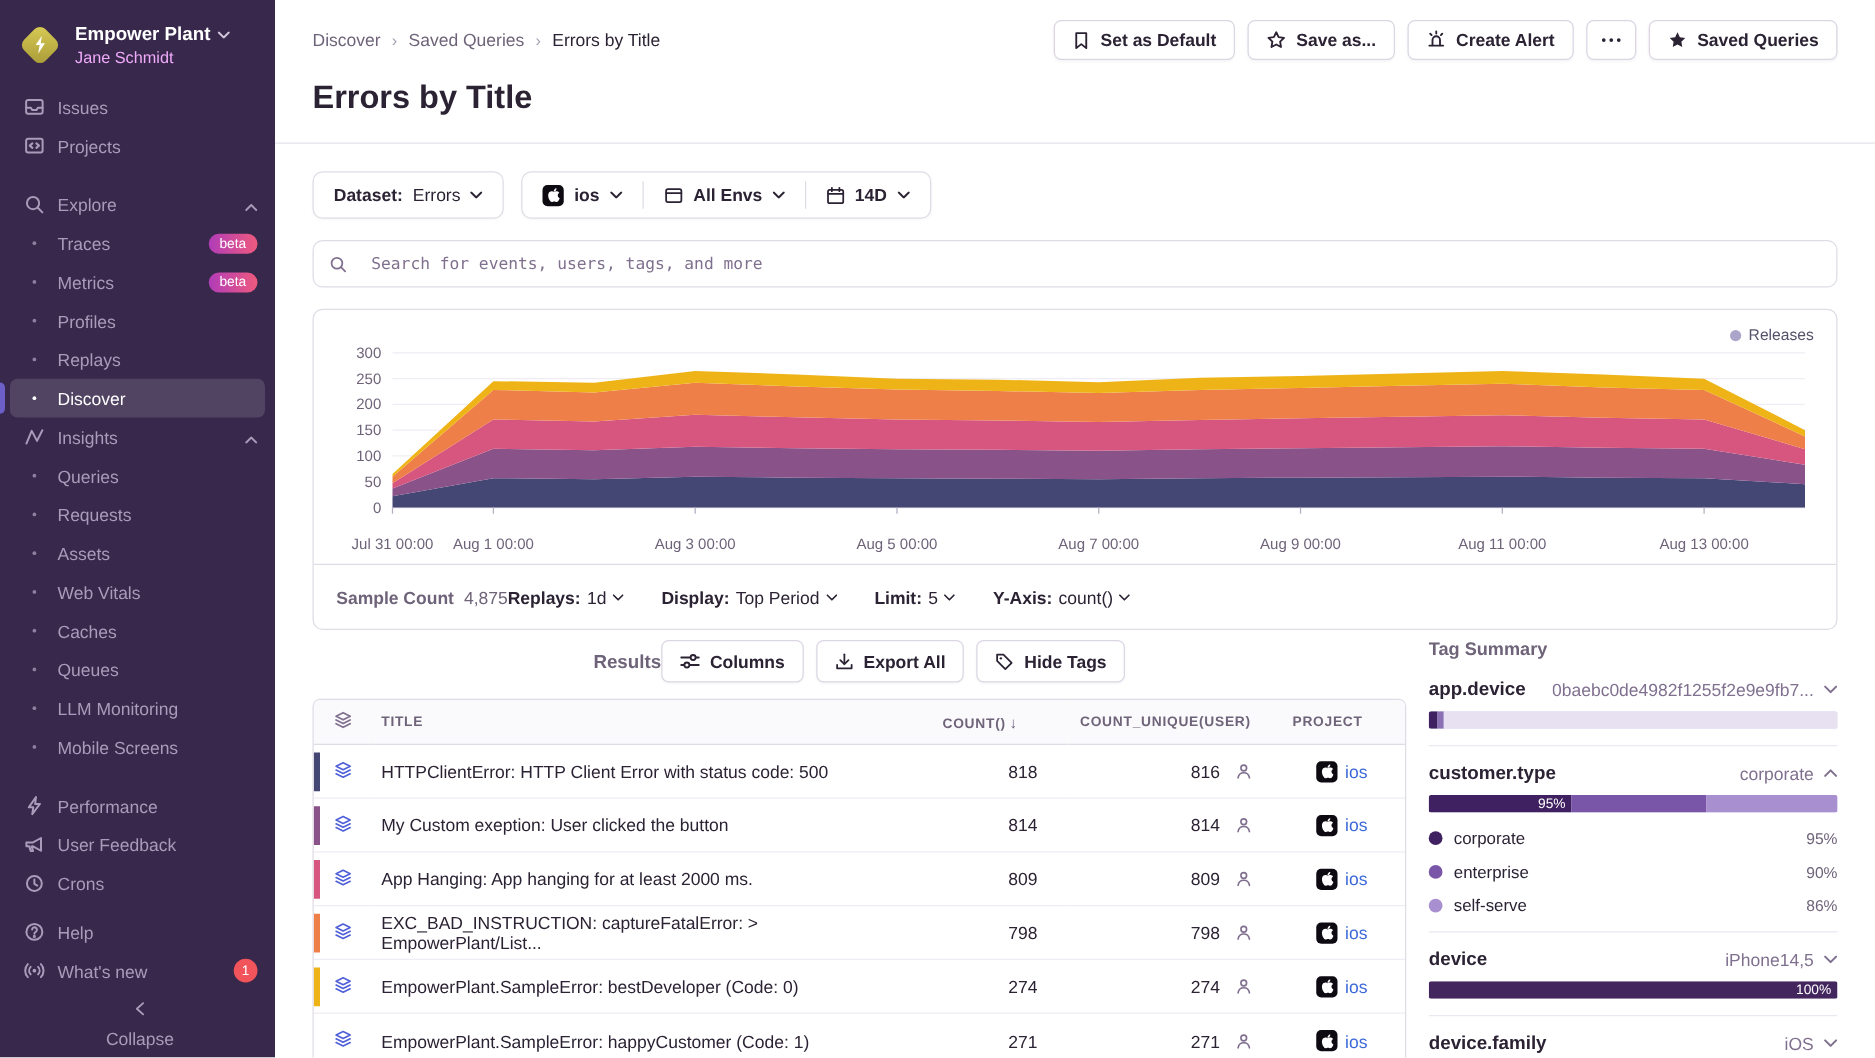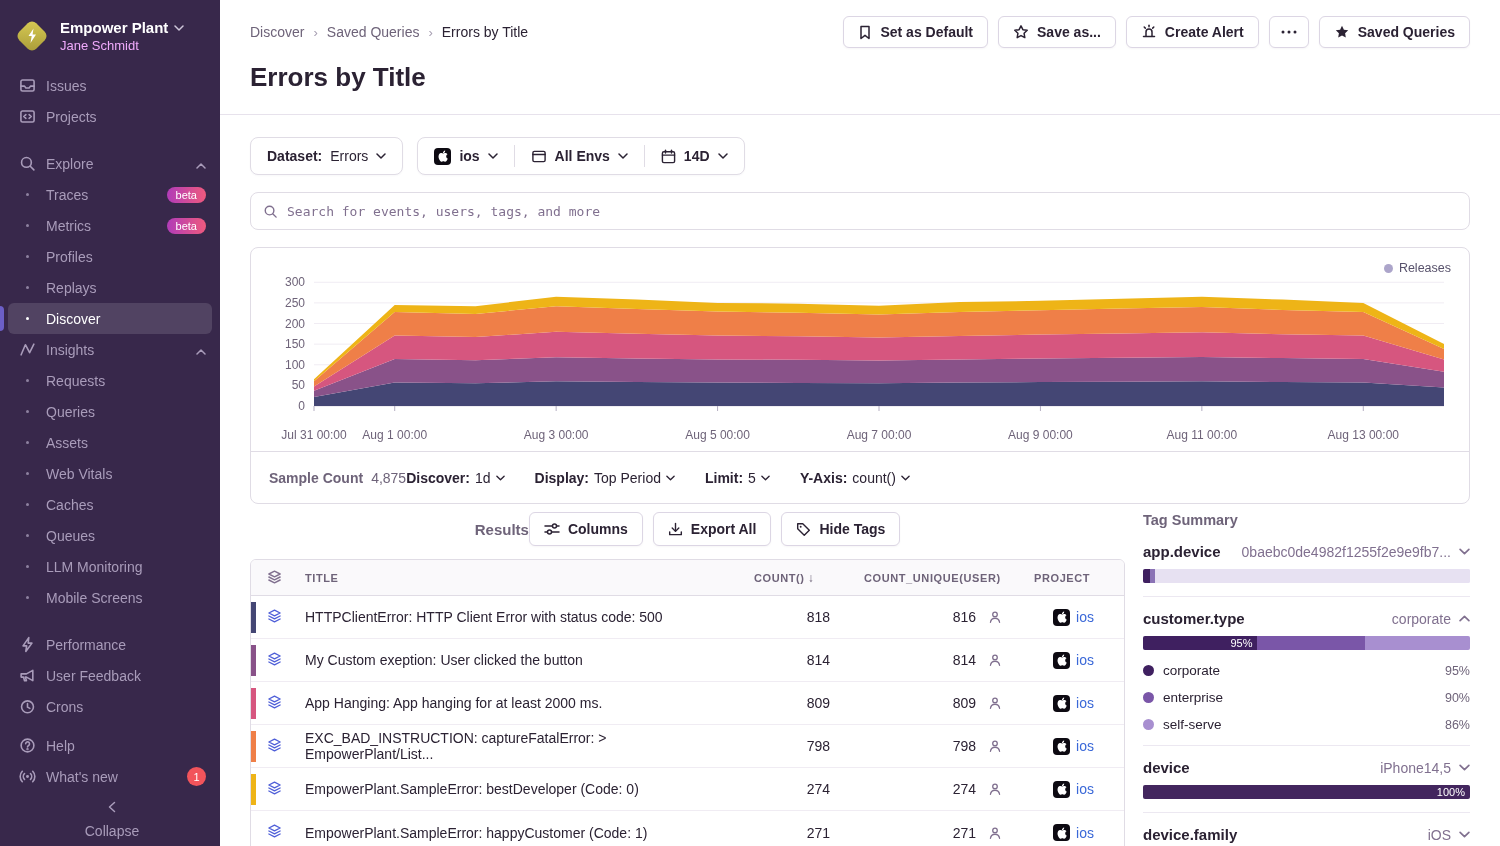--- a/index.html
+++ b/index.html
@@ -43,21 +43,21 @@
 
   
   .filter-row { display:flex; gap:14px; margin-bottom:17px; }
   .pill { display:flex; align-items:center; background:#fff; border:1px solid #e0dce5; border-radius:8px; height:38px; box-shadow:0 1px 2px rgba(43,34,51,.03); }
   .pill-seg { display:flex; align-items:center; gap:8px; padding:0 16px; font-weight:700; font-size:14px; height:100%; cursor:pointer; }
   .pill-seg .val-reg { font-weight:400; }
   .divider { width:1px; height:22px; background:#e0dce5; }
   .apple-badge { width:17px; height:17px; background:#0d0a12; border-radius:4px; display:flex; align-items:center; justify-content:center; }
 
   
-  .search-bar { display:flex; align-items:center; gap:9px; height:38px; border:1px solid #e0dce5; border-radius:8px; padding:0 12px; margin-bottom:17px; background:#fff; }
+  .search-bar { display:flex; align-items:center; gap:19px; height:38px; border:1px solid #e0dce5; border-radius:8px; padding:0 12px; margin-bottom:17px; background:#fff; }
   .search-bar input { flex:1; border:none; outline:none; font-family:"DejaVu Sans Mono",monospace; font-size:13px; color:#2b2233; background:transparent; }
   .search-bar input::placeholder { color:#80708f; }
 
   
   .chart-panel { border:1px solid #e0dce5; border-radius:8px; position:relative; margin-bottom:8px; background:#fff; }
   .chart-legend { position:absolute; top:13px; right:18px; display:flex; align-items:center; gap:6px; font-size:12.5px; color:#57516b; }
   .chart-legend .ldot { width:9px; height:9px; border-radius:50%; background:#9087b8; opacity:.75; }
   .chart-wrap { padding:10px 15px 0; }
   .chart-footer { border-top:1px solid #e0dce5; height:52px; display:flex; align-items:center; justify-content:flex-start; padding:0 18px; }
   .sample-count { color:#6e6379; font-size:14px; }
@@ -212,27 +212,27 @@
           </span>
         <span>Insights</span>
         <span class="chev-r"><svg class="sicon" width="10" height="6" viewBox="0 0 10 6">
               <polyline points="1,5 5,1 9,5"></polyline>
             </svg></span>
       </div>
       <div class="s-item">
         <span class="icn">
             <span class="dot"></span>
           </span>
+        <span>Queries</span>
+      </div>
+      <div class="s-item">
+        <span class="icn">
+            <span class="dot"></span>
+          </span>
         <span>Requests</span>
-      </div>
-      <div class="s-item">
-        <span class="icn">
-            <span class="dot"></span>
-          </span>
-        <span>Queries</span>
       </div>
       <div class="s-item">
         <span class="icn">
             <span class="dot"></span>
           </span>
         <span>Assets</span>
       </div>
       <div class="s-item">
         <span class="icn">
             <span class="dot"></span>
@@ -477,21 +477,21 @@
               <line x1="1097.2857142857142" x2="1097.2857142857142" y1="148" y2="153" stroke="#b5aec2"></line>
               <text x="1097.2857142857142" y="181" text-anchor="middle" class="xtick">Aug 13 00:00</text>
             </svg>
         </div>
         <div class="chart-footer">
           <div class="sample-count">
             <b>Sample Count</b><span>4,875</span>
           </div>
           <div class="chart-controls">
             <div class="ctl">
-              <b>Discover:</b>
+              <b>Replays:</b>
               <span>1d</span>
               <svg class="bicon" width="9" height="6" viewBox="0 0 10 6">
                   <polyline points="1,1 5,5 9,1"></polyline>
                 </svg>
             </div>
             <div class="ctl">
               <b>Display:</b>
               <span>Top Period</span>
               <svg class="bicon" width="9" height="6" viewBox="0 0 10 6">
                   <polyline points="1,1 5,5 9,1"></polyline>

